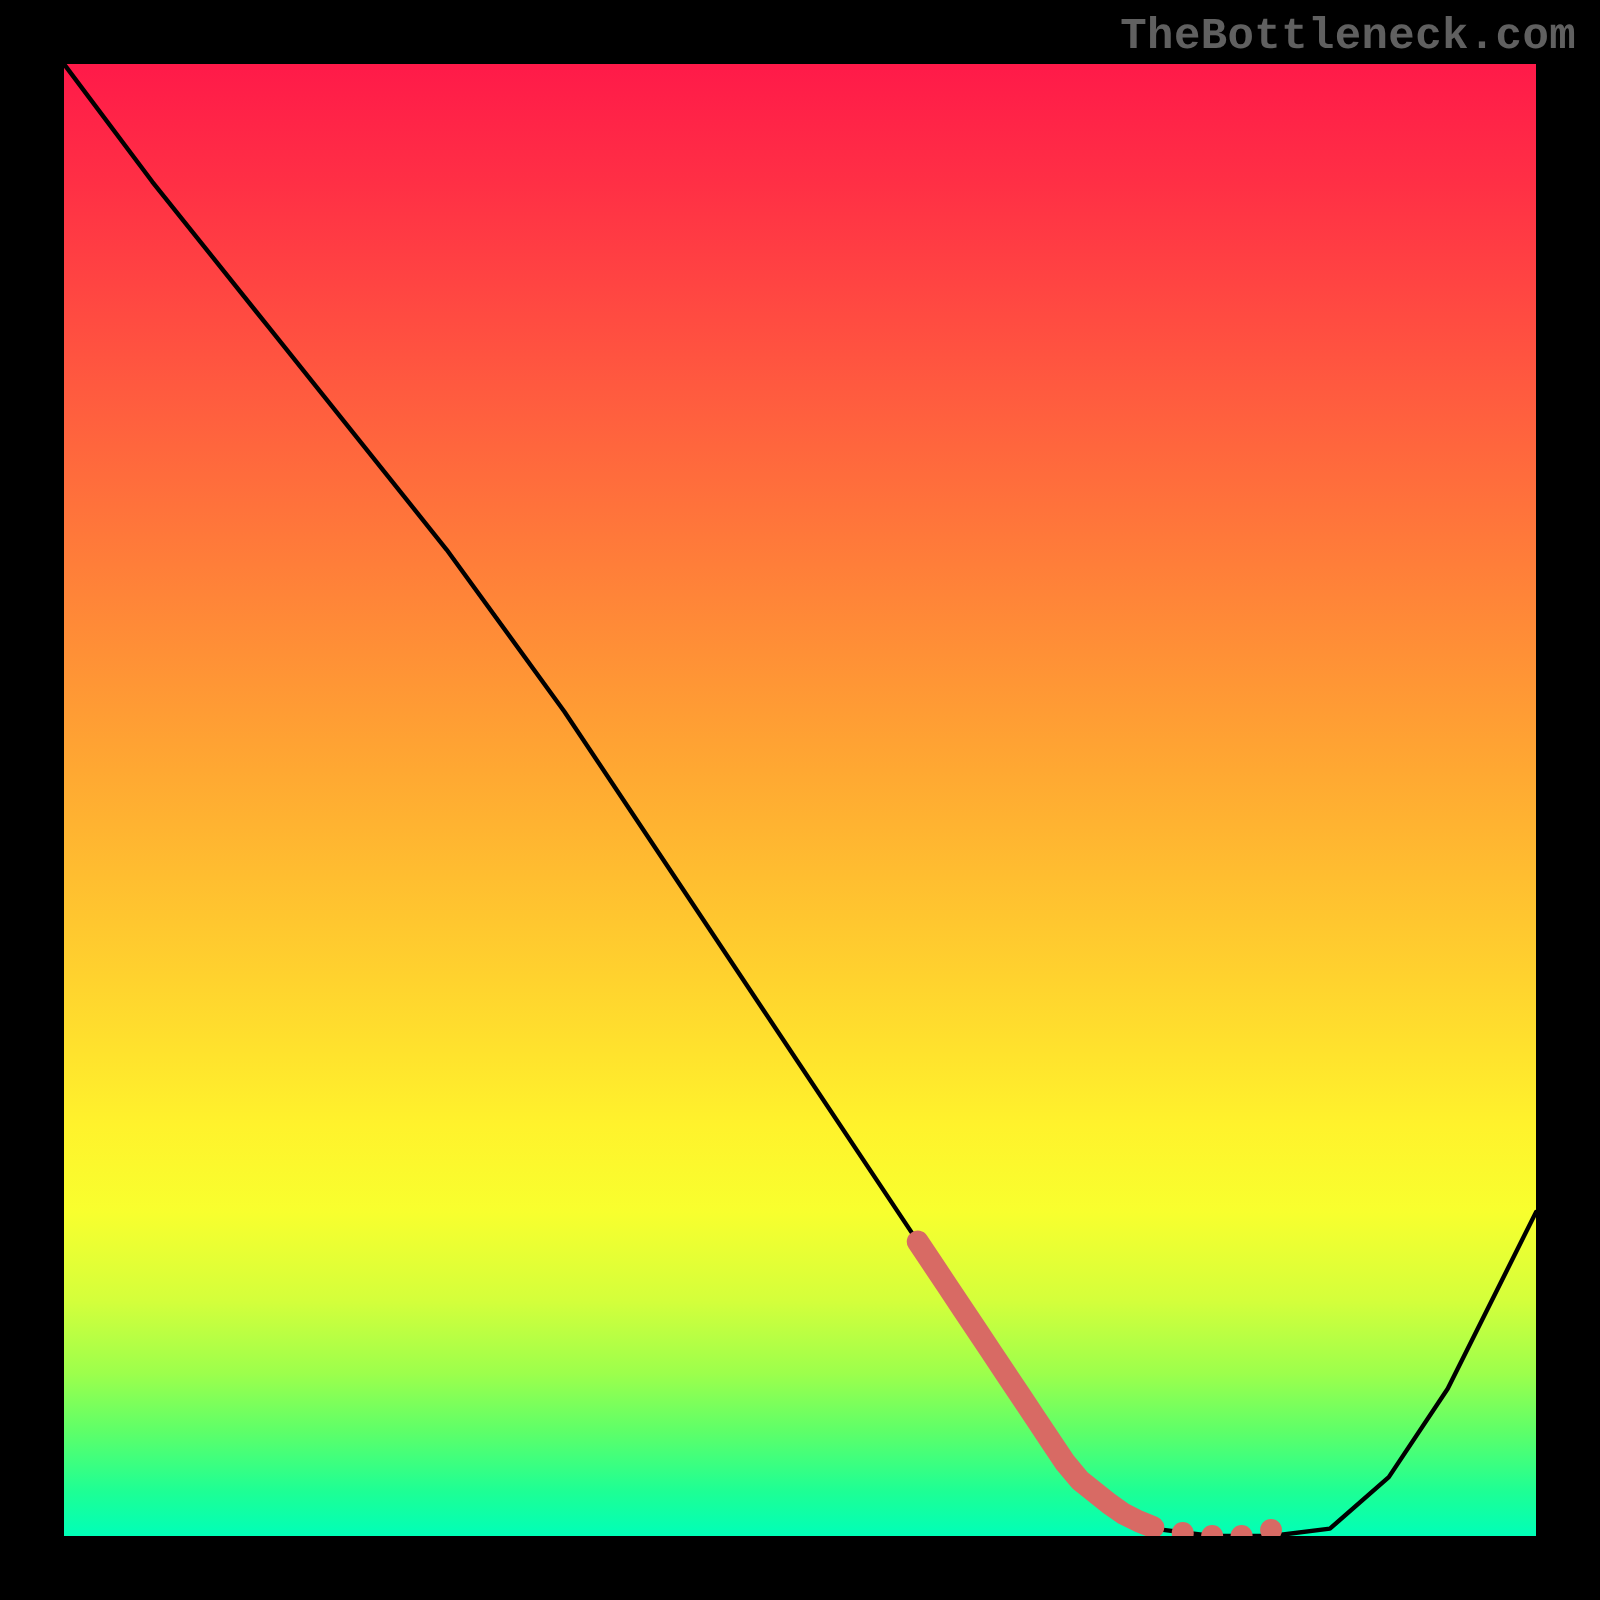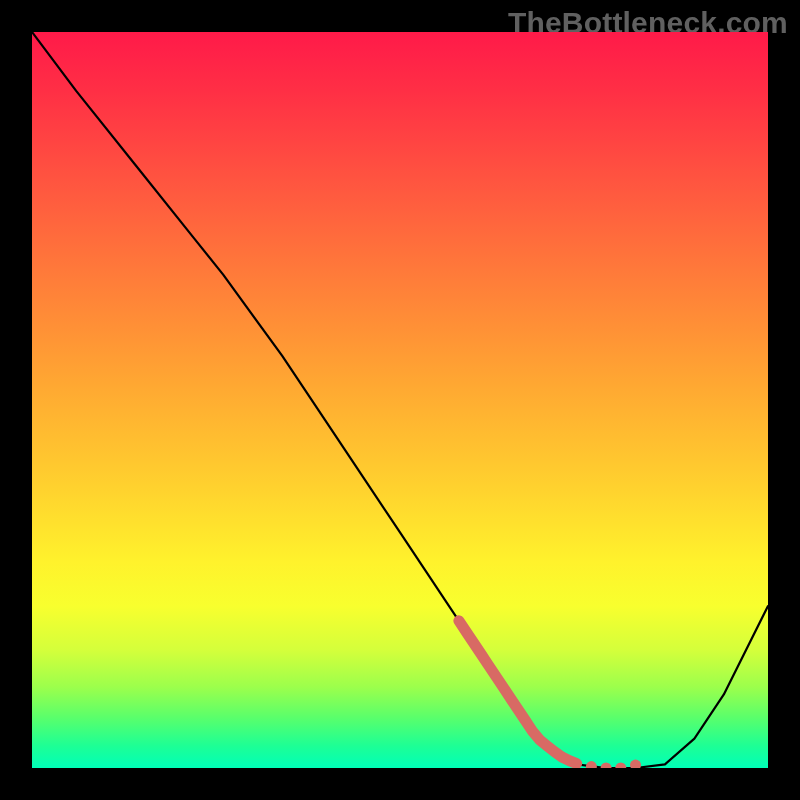--- a/index.html
+++ b/index.html
@@ -7,22 +7,22 @@
   .stage {
     position: relative;
     width: 800px;
     height: 800px;
     background: #000;
   }
   .watermark {
     position: absolute;
     top: 6px;
     right: 12px;
-    font-family: Liberation Sans, sans-serif;
-    font-size: 30px;
+    font-family: Liberation Mono, monospace;
+    font-size: 22px;
     font-weight: 600;
     color: #606060;
     letter-spacing: 0.2px;
     text-align: center;
   }
   .plot {
     position: absolute;
     left: 32px;
     top: 32px;
     width: 736px;

